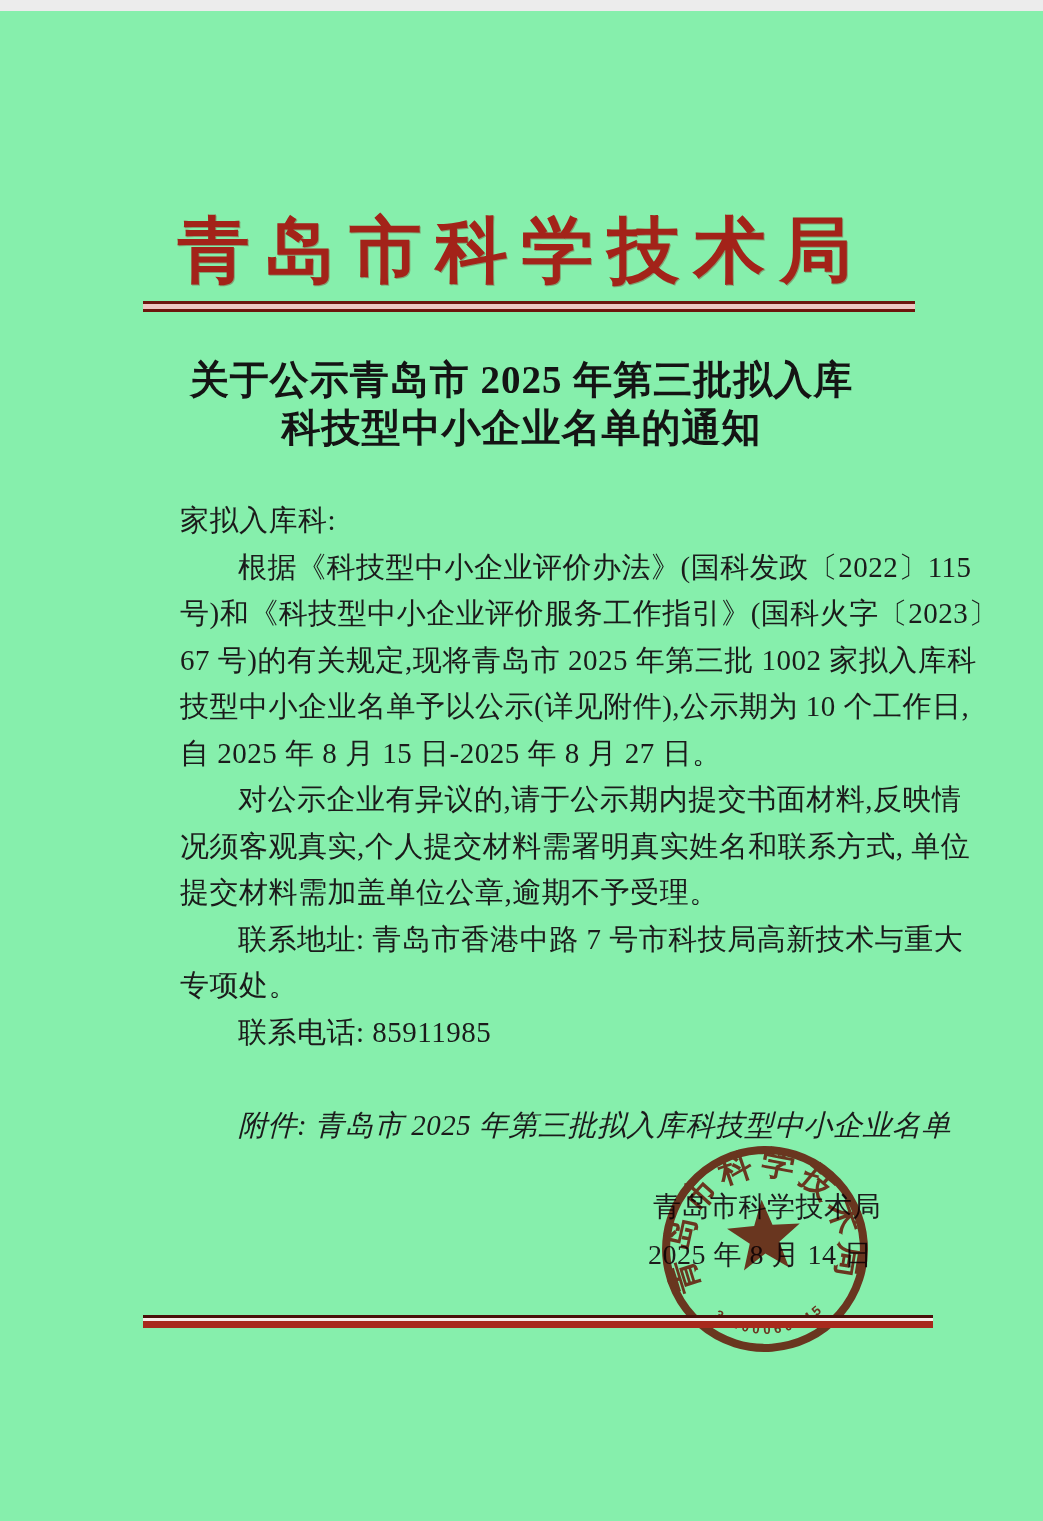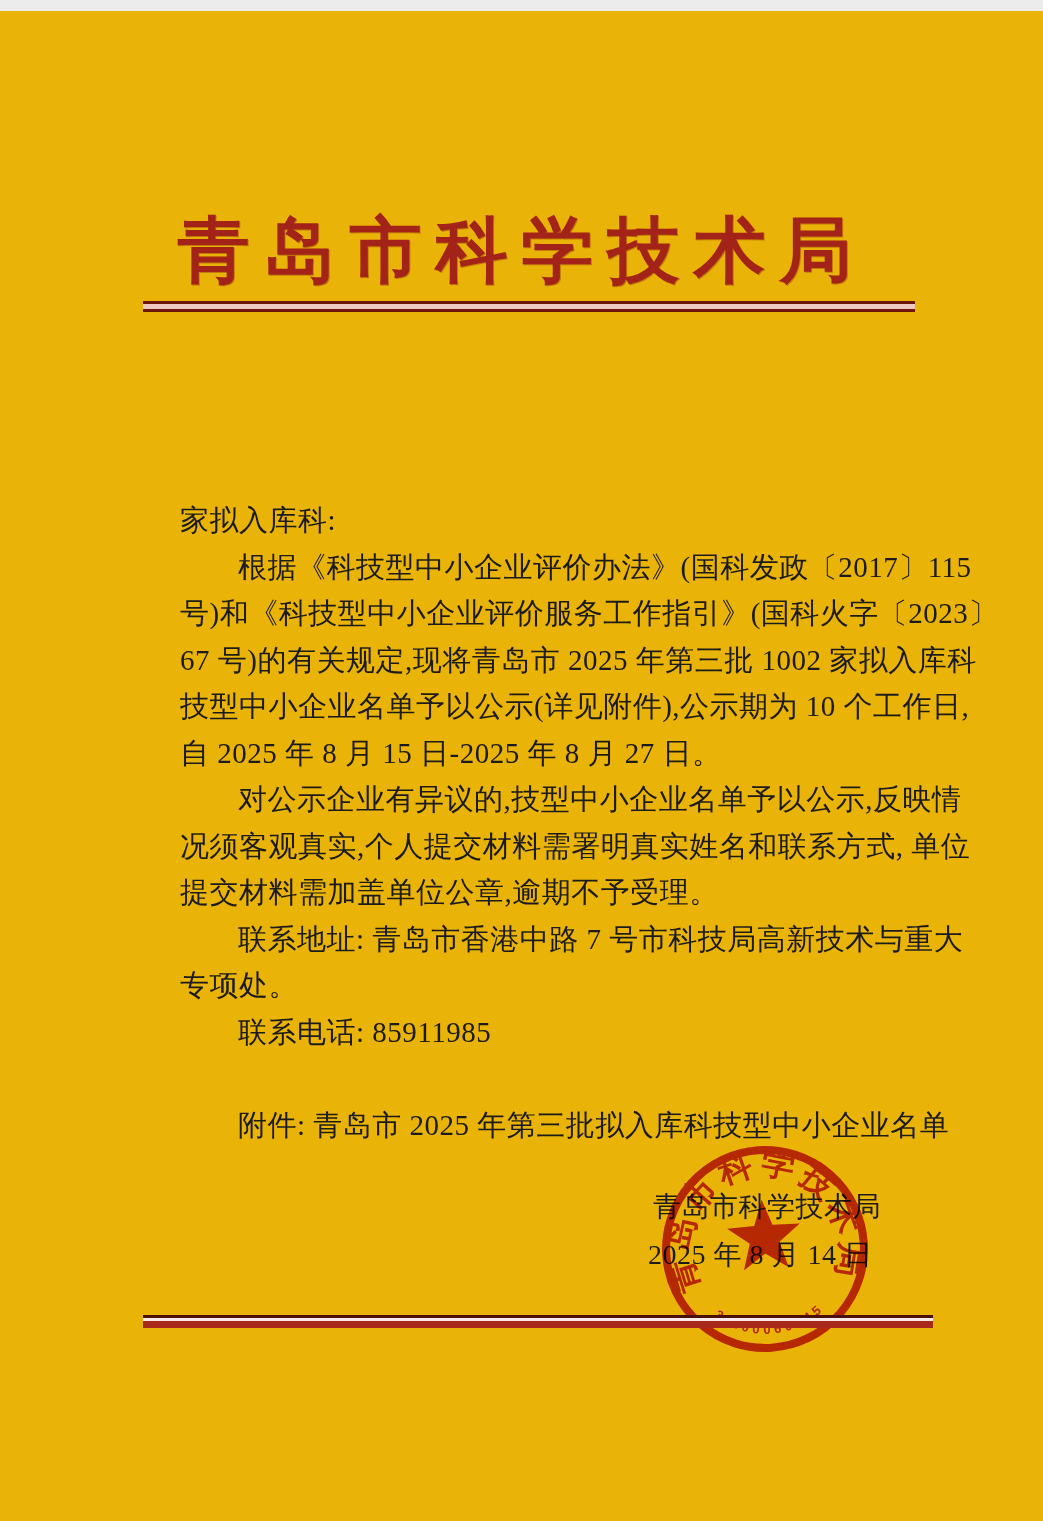--- a/index.html
+++ b/index.html
@@ -3,21 +3,21 @@
 <meta charset="utf-8">
 <style>
   * { margin: 0; padding: 0; box-sizing: border-box; }
   html, body { width: 1043px; background: #ffffff; }
   body { font-family: "Liberation Serif", "DejaVu Serif", serif; }
 
   .page {
     position: relative;
     width: 1043px;
     height: 1521px;
-    background: #eab308;
+    background: #86efac;
     overflow: hidden;
   }
 
   .scan-strip {
     position: absolute;
     top: 0; left: 0;
     width: 100%; height: 11px;
     background: #ececec;
   }
 
@@ -67,21 +67,21 @@
     font-size: 29px;
     color: #1b1b1b;
     letter-spacing: 0.5px;
   }
   .body-line {
     height: 46.5px;
     line-height: 46.5px;
     white-space: nowrap;
   }
   .body-line.indent { padding-left: 58px; }
-  .body-line.gap-above { margin-top: 47px; }
+  .body-line.gap-above { margin-top: 47px; font-style: italic; }
 
   .signature-org, .signature-date {
     position: absolute;
     font-size: 28px;
     color: #1c1c1c;
     white-space: nowrap;
     letter-spacing: 0.5px;
   }
   .signature-org  { left: 653px; top: 1188px; }
   .signature-date { left: 648px; top: 1236px; }
@@ -112,29 +112,33 @@
 <body>
 
 <div class="page">
 
   <div class="scan-strip"></div>
 
   <div class="letterhead">青岛市科学技术局</div>
 
   <div class="rule-double"></div>
 
+  <div class="doc-title">
+    <span>关于公示青岛市 2025 年第三批拟入库</span><br>
+    <span>科技型中小企业名单的通知</span>
+  </div>
 
   <div class="body-text">
     <div class="body-line">家拟入库科:</div>
-    <div class="body-line indent">根据《科技型中小企业评价办法》(国科发政〔2017〕115</div>
+    <div class="body-line indent">根据《科技型中小企业评价办法》(国科发政〔2022〕115</div>
     <div class="body-line">号)和《科技型中小企业评价服务工作指引》(国科火字〔2023〕</div>
     <div class="body-line">67 号)的有关规定,现将青岛市 2025 年第三批 1002 家拟入库科</div>
     <div class="body-line">技型中小企业名单予以公示(详见附件),公示期为 10 个工作日,</div>
     <div class="body-line">自 2025 年 8 月 15 日-2025 年 8 月 27 日。</div>
-    <div class="body-line indent">对公示企业有异议的,技型中小企业名单予以公示,反映情</div>
+    <div class="body-line indent">对公示企业有异议的,请于公示期内提交书面材料,反映情</div>
     <div class="body-line">况须客观真实,个人提交材料需署明真实姓名和联系方式, 单位</div>
     <div class="body-line">提交材料需加盖单位公章,逾期不予受理。</div>
     <div class="body-line indent">联系地址: 青岛市香港中路 7 号市科技局高新技术与重大</div>
     <div class="body-line">专项处。</div>
     <div class="body-line indent">联系电话: 85911985</div>
     <div class="body-line indent gap-above">附件: 青岛市 2025 年第三批拟入库科技型中小企业名单</div>
   </div>
 
   <div class="signature-org">青岛市科学技术局</div>
 

